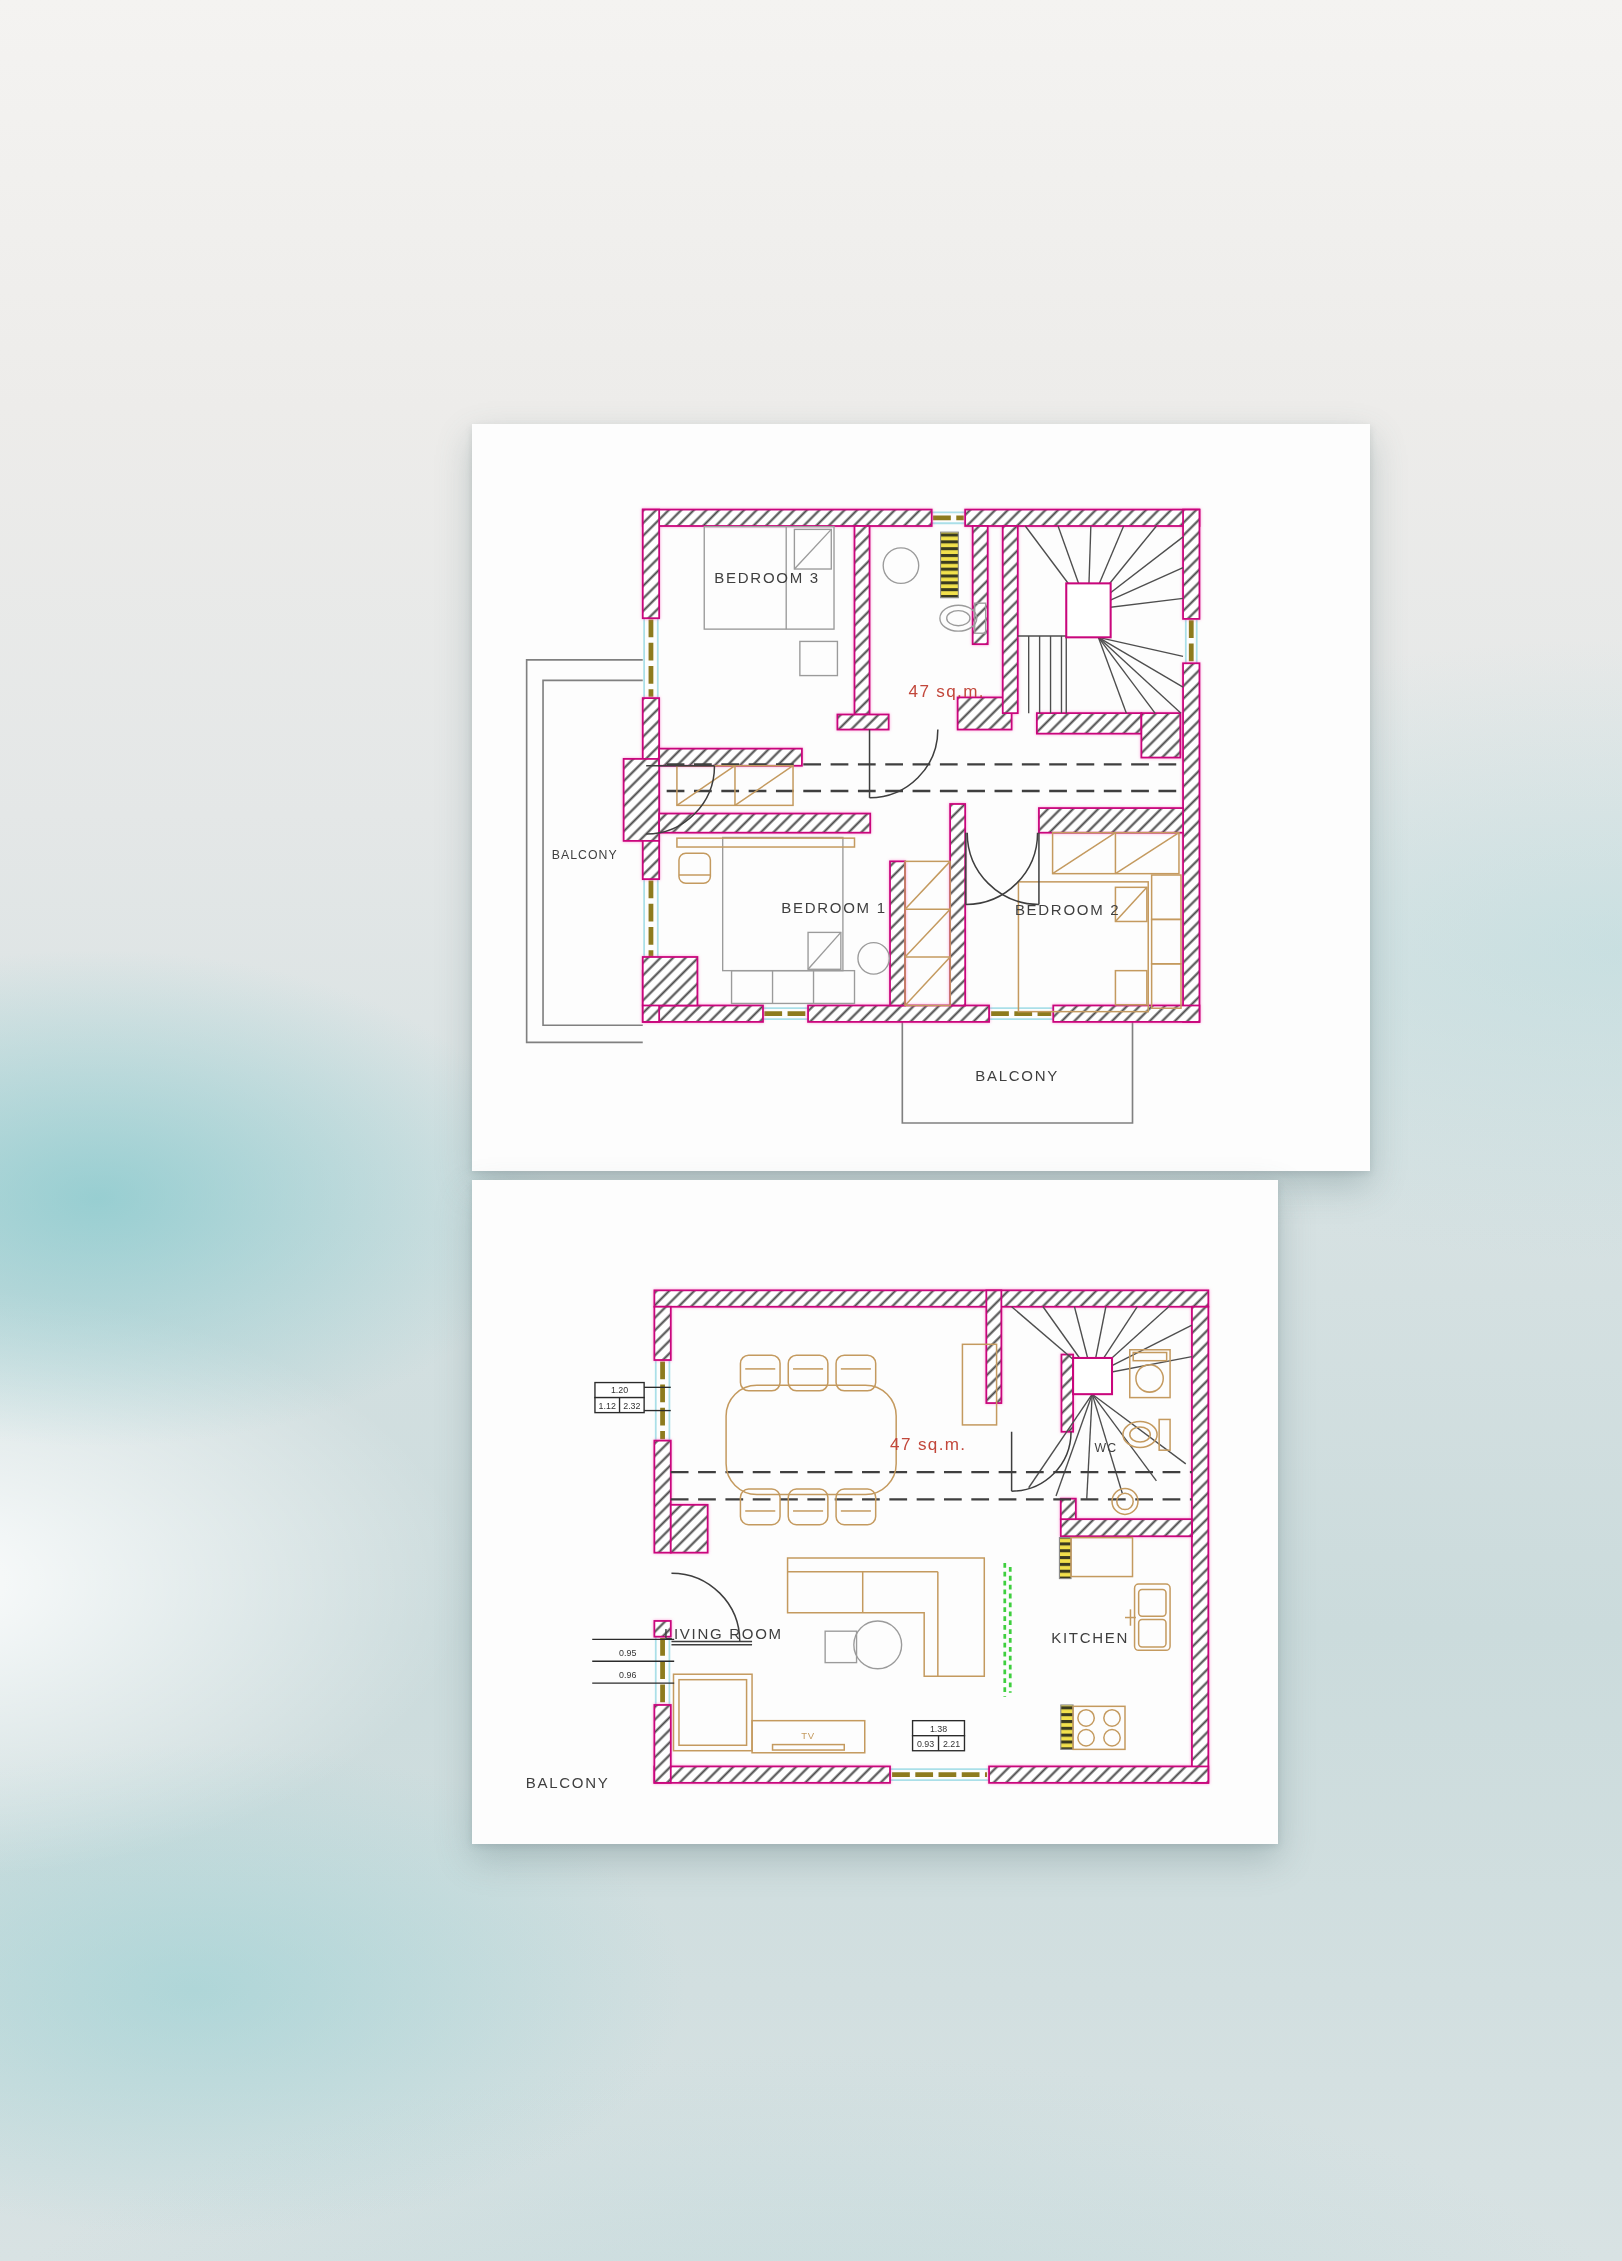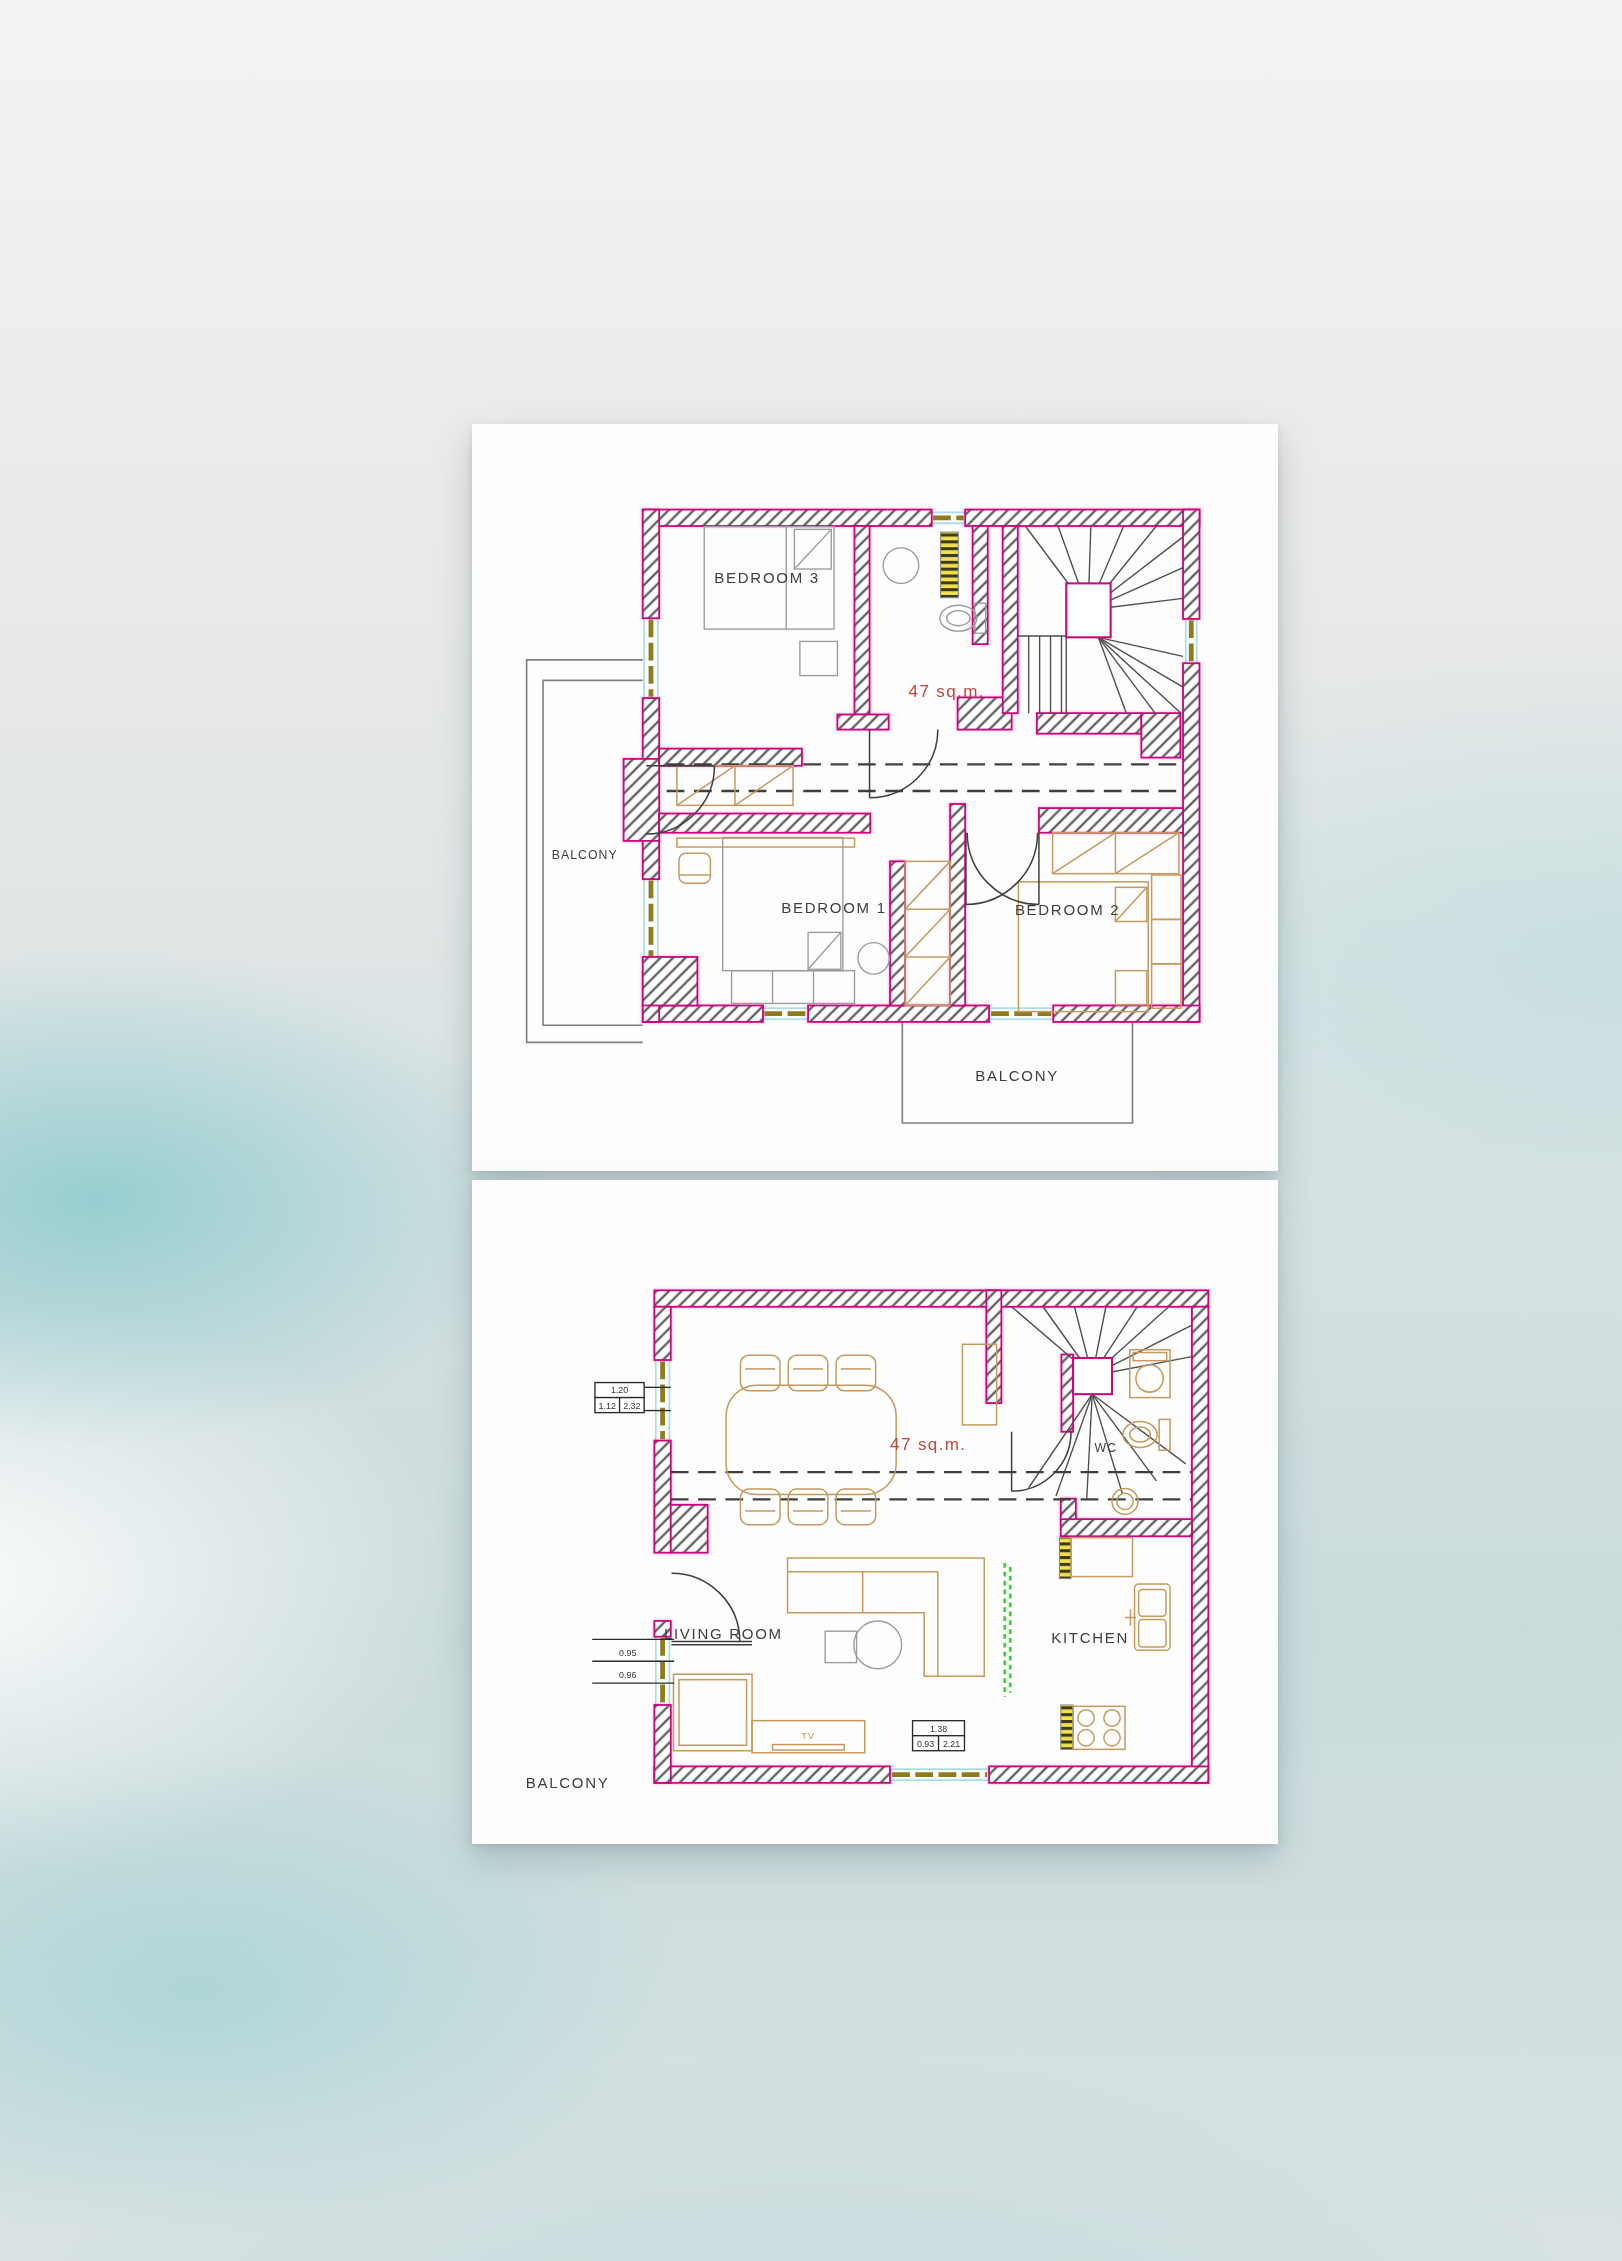--- a/index.html
+++ b/index.html
@@ -11,21 +11,21 @@
       radial-gradient(ellipse 888px 478px at -5% 70%, rgba(255,255,255,.95), rgba(255,255,255,0) 62%),
       radial-gradient(ellipse 1025px 444px at 100% 42%, rgba(173,216,219,.45), rgba(173,216,219,0) 70%),
       radial-gradient(ellipse 683px 342px at 12% 88%, rgba(140,205,208,.50), rgba(140,205,208,0) 72%),
       radial-gradient(ellipse 1230px 615px at 50% 112%, rgba(158,203,207,.45), rgba(158,203,207,0) 78%),
       linear-gradient(180deg,#f4f3f1 0%,#edecea 18%,#e4e7e7 36%,#d6e1e2 54%,#cbdbdc 72%,#d2dfe0 88%,#d8e2e3 100%);
   }
   .card{
     position:absolute;background:#fdfdfd;
     box-shadow:0 15px 33px rgba(84,108,112,.30), 0 2.7px 6.8px rgba(84,108,112,.18);
   }
-  .card-upper{left:472px;top:424px;width:806px;height:747px;}
+  .card-upper{left:472px;top:424px;width:898px;height:747px;}
   .card-lower{left:472px;top:1180px;width:806px;height:664px;}
   svg{display:block}
   .wall{fill:url(#hatch);stroke:#c9067c;stroke-width:2.6;}
   .walls{filter:drop-shadow(0 0 2.5px rgba(255,80,190,.55));}
   .newel{fill:#ffffff;stroke:#c9067c;stroke-width:3;}
   .glass{stroke:#aadfe8;stroke-width:2.6;fill:none;}
   .frame{stroke:#8d7b1e;stroke-width:7;fill:none;stroke-dasharray:26 8;}
   .warn{fill:url(#warn);stroke:#8a8a8a;stroke-width:1.6;}
   .gray-furn{stroke:#9b9b9b;stroke-width:2;fill:none;}
   .tan-furn{stroke:#c49a5f;stroke-width:2.2;fill:none;}

